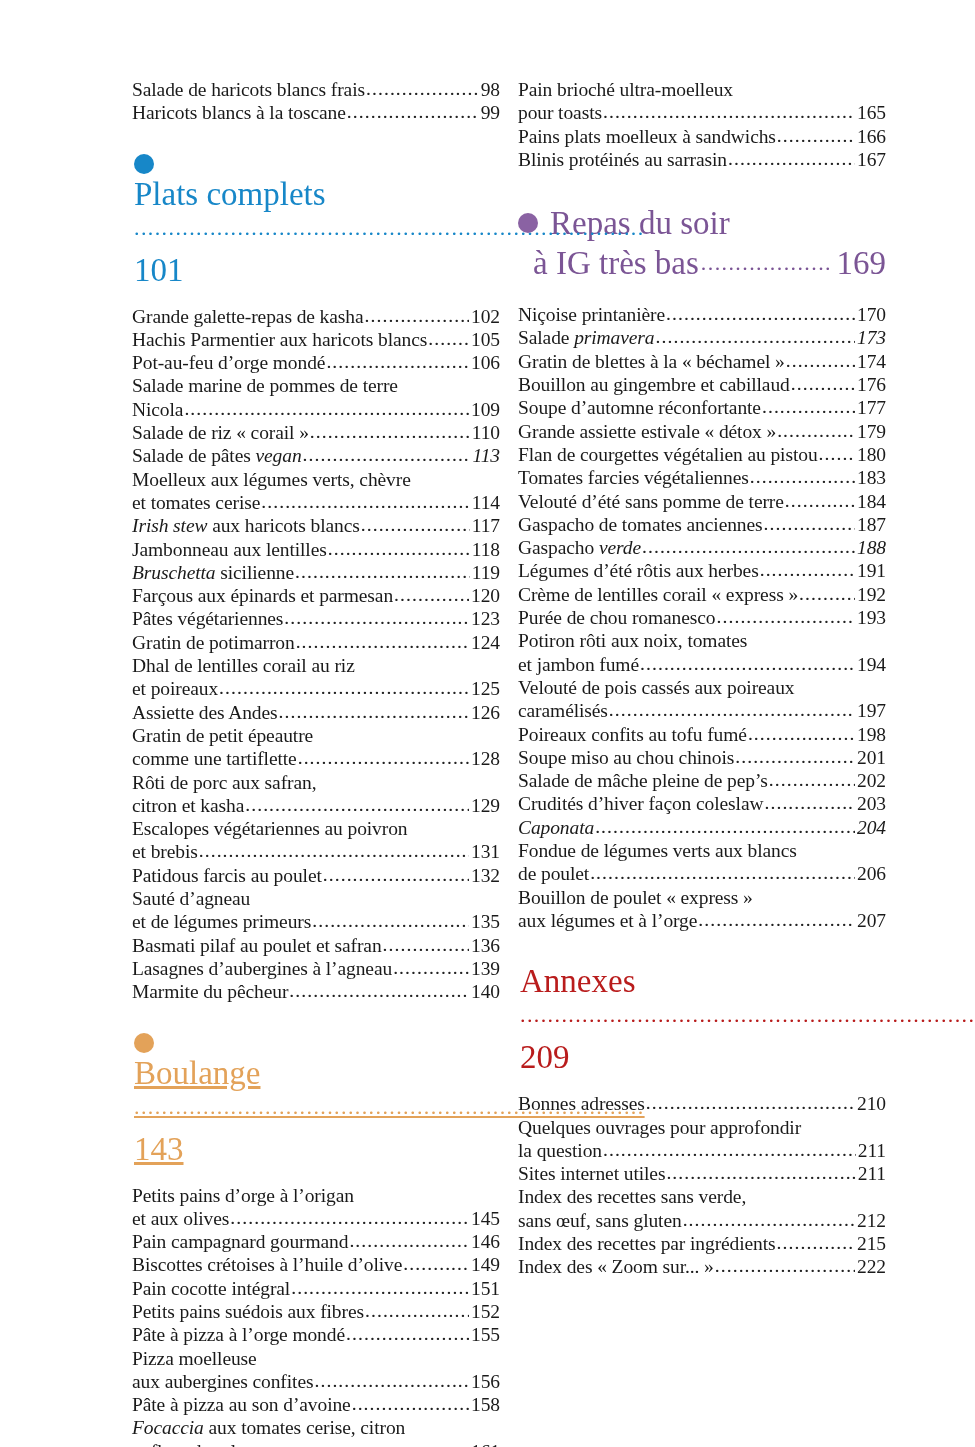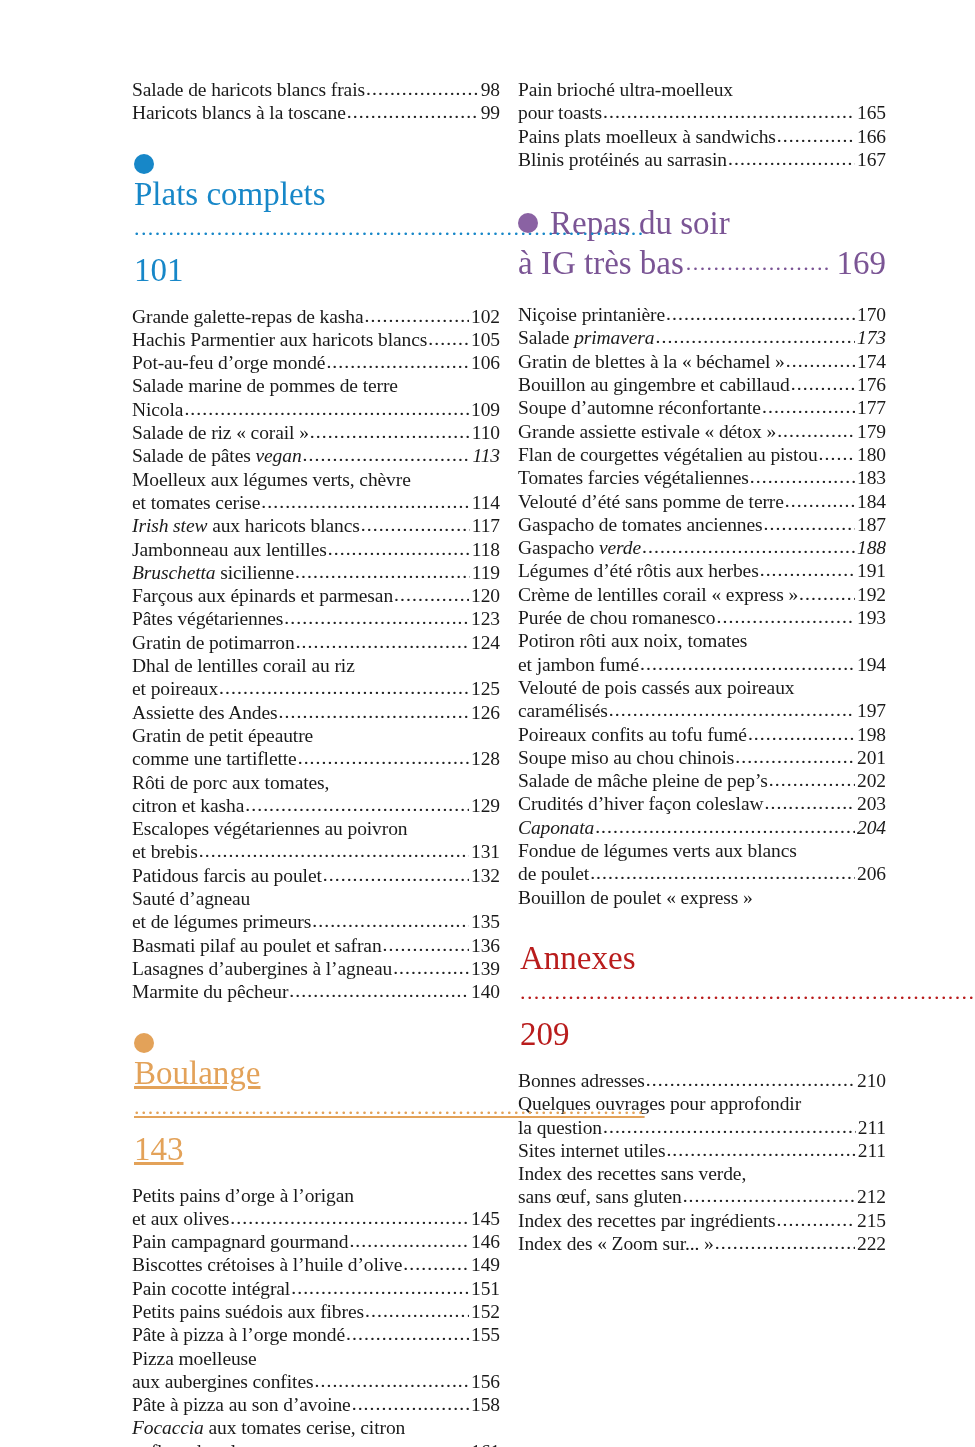--- a/index.html
+++ b/index.html
@@ -115,20 +115,21 @@
     white-space: nowrap;
     font-size: 33px;
     line-height: 40px;
   }
   .section2 .line2 {
     display: flex;
     align-items: baseline;
     white-space: nowrap;
     font-size: 33px;
     line-height: 40px;
+    margin-left: 15px;
   }
   .section2 .bullet {
     flex: 0 0 auto;
     width: 20px; height: 20px;
     border-radius: 50%;
     display: inline-block;
     margin-right: 12px;
     transform: translateY(-1px);
   }
   .section2 .sec-leader {
@@ -264,21 +265,21 @@
           </div>
           <div class="entry nolead">
             <span class="label">Gratin de petit épeautre</span>
           </div>
           <div class="entry">
             <span class="label">comme une tartiflette</span>
             <span class="leader"></span>
             <span class="pg">128</span>
           </div>
           <div class="entry nolead">
-            <span class="label">Rôti de porc aux tomates,</span>
+            <span class="label">Rôti de porc aux safran,</span>
           </div>
           <div class="entry">
             <span class="label">citron et kasha</span>
             <span class="leader"></span>
             <span class="pg">129</span>
           </div>
           <div class="entry nolead">
             <span class="label">Escalopes végétariennes au poivron</span>
           </div>
           <div class="entry">
@@ -540,20 +541,25 @@
             <span class="label">Fondue de légumes verts aux blancs</span>
           </div>
           <div class="entry">
             <span class="label">de poulet</span>
             <span class="leader"></span>
             <span class="pg">206</span>
           </div>
           <div class="entry nolead">
             <span class="label">Bouillon de poulet « express »</span>
           </div>
+          <div class="entry">
+            <span class="label">aux légumes et à l’orge</span>
+            <span class="leader"></span>
+            <span class="pg">207</span>
+          </div>
         </div>
 
       <div class="sp-before-section"></div>
       <div class="section nobullet" style="color: #b91c1c; justify-content: space-between;">
 
         <span class="sec-label">Annexes</span>
         <span class="sec-leader"></span>
         <span class="sec-pg">209</span>
       </div>
       <div class="sp-after-section"></div>

